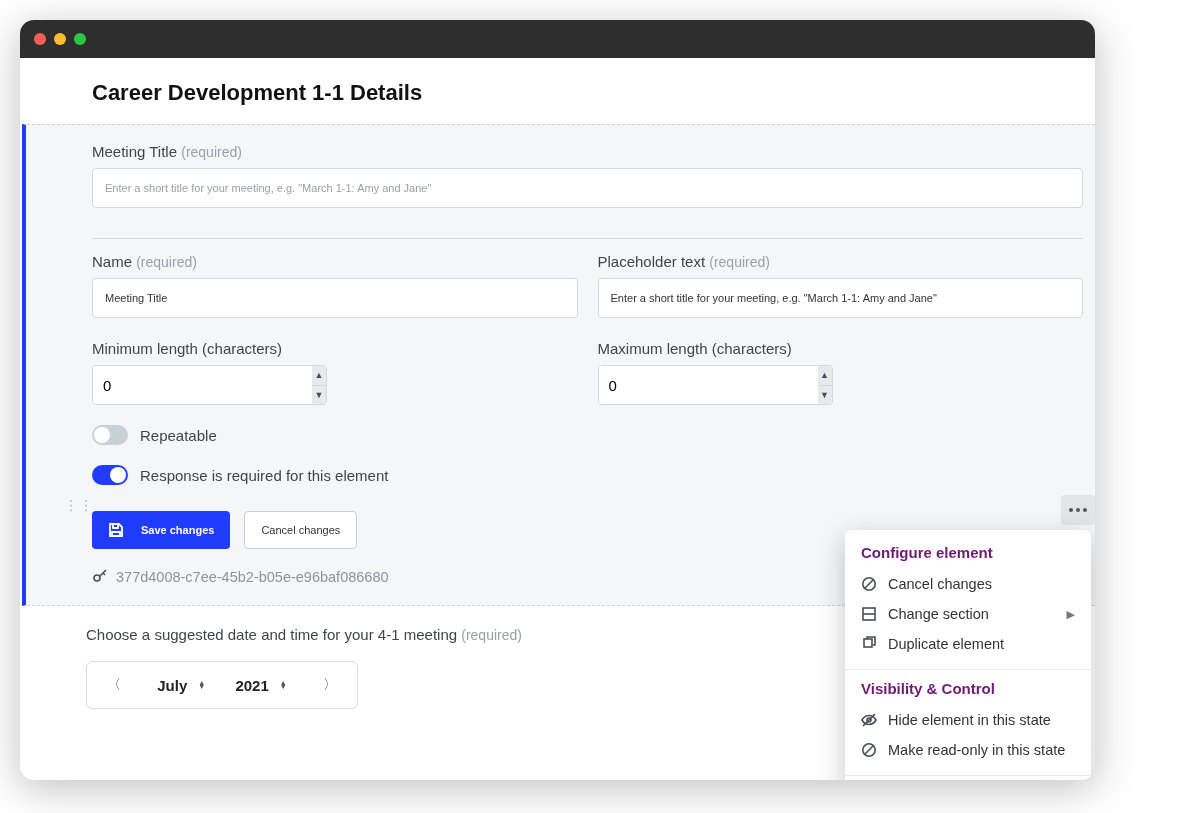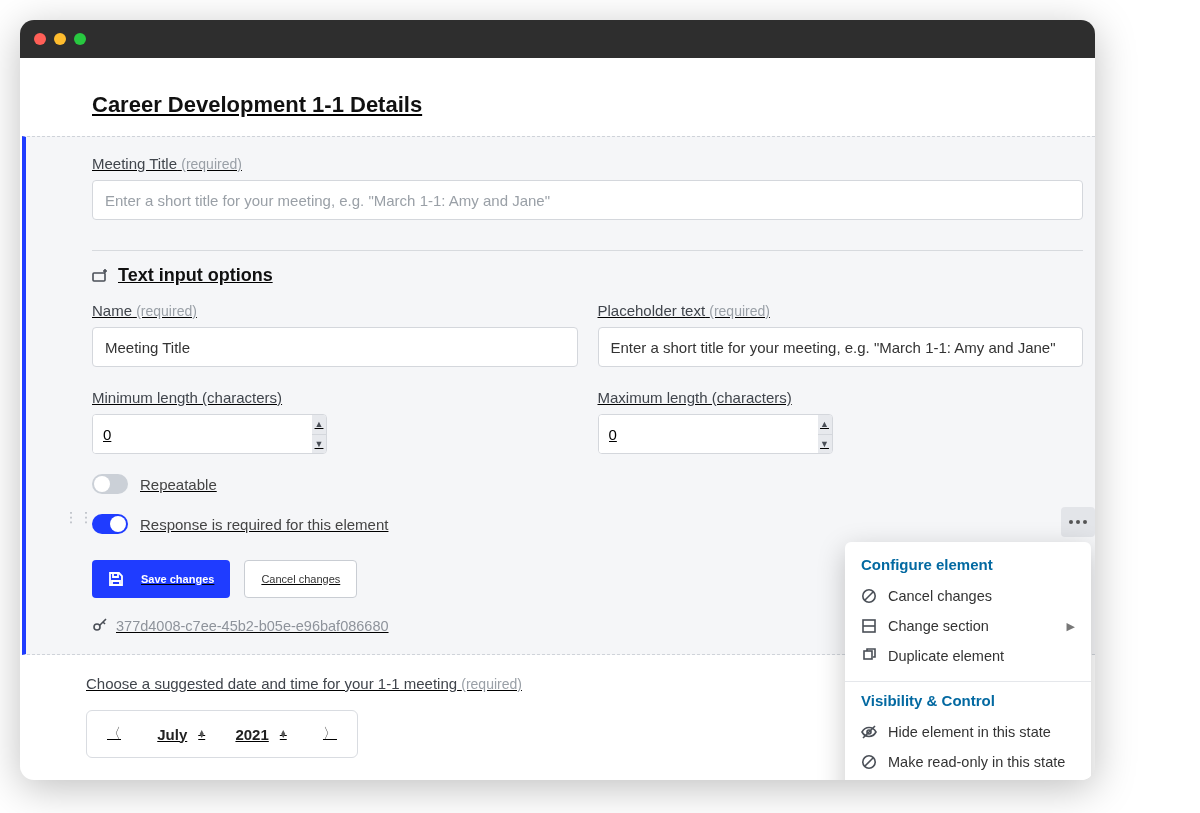--- a/index.html
+++ b/index.html
@@ -36,23 +36,22 @@
   .dot.yellow { background:#febc2e; }
   .dot.green { background:#28c840; }
 
   .content {
     flex: 1;
     overflow: hidden;
     position: relative;
   }
   .scroll {
     position: absolute;
-    left: 0; top: 12px; bottom: 0;
+    left: 0; top: 0; bottom: 0;
     width: 100%;
-    text-decoration: underline;
   }
   .page-title {
     font-size: 22px;
     font-weight: 800;
     color: #111;
     padding: 22px 0 18px 72px;
   }
 
   .editing-block {
     position: relative;
@@ -69,21 +68,21 @@
     color: #40454c;
     margin-bottom: 8px;
   }
   .req { color: #9aa0a7; font-size: 14px; }
   .text-input {
     width: 100%;
     height: 40px;
     border: 1px solid #d4d7dc;
     border-radius: 4px;
     padding: 0 12px;
-    font-size: 15px;
+    font-size: 11px;
     color: #333;
     background: #fff;
   }
   .text-input::placeholder { color: #9aa0a7; }
 
   .divider {
     border: none;
     border-top: 1px solid #d7dade;
     margin: 30px 0 14px 0;
   }
@@ -279,21 +278,21 @@
     background: #fff;
     border-radius: 6px;
     box-shadow: 0 8px 28px rgba(0,0,0,0.22);
     padding: 14px 0 10px 0;
     z-index: 50;
   }
   .pop-heading {
     font-weight: 800;
     font-size: 15px;
     padding: 0 16px 8px 16px;
-    color: #0369a1;
+    color: #701a75;
   }
   .pop-item {
     display: flex;
     align-items: center;
     gap: 11px;
     padding: 7px 16px;
     font-size: 14.5px;
     color: #333;
     cursor: pointer;
   }
@@ -328,29 +327,20 @@
 
         
         <div class="field-label">
           <span>Meeting Title</span>
           <span class="req">(required)</span>
         </div>
         <input class="text-input" type="text" placeholder="Enter a short title for your meeting, e.g. &quot;March 1-1: Amy and Jane&quot;" style="">
 
         <hr class="divider">
 
-        <div class="section-heading">
-          <span class="ico">
-            <svg viewBox="0 0 16 16" fill="none" stroke="currentColor" stroke-width="1.6">
-              <rect x="1" y="5" width="12" height="8" rx="1"></rect>
-              <path d="M11 3h4M13 1v4"></path>
-            </svg>
-          </span>
-          <span>Text input options</span>
-        </div>
 
         <div class="two-col">
           <div class="col">
             <div class="field-label">
               <span>Name</span>
               <span class="req">(required)</span>
             </div>
             <input class="text-input" type="text" value="Meeting Title" style="">
           </div>
           <div class="col">
@@ -493,21 +483,21 @@
           </div>
 
           <hr class="pop-sep">
 
         </div>
 
       </div>
 
       <div class="after-block">
         <div class="field-label">
-          <span>Choose a suggested date and time for your 1-1 meeting</span>
+          <span>Choose a suggested date and time for your 4-1 meeting</span>
           <span class="req">(required)</span>
         </div>
 
         <div class="datepicker">
           <div class="dp-head">
             <button class="dp-nav">
               <span>〈</span>
             </button>
             <span class="dp-sel">
               <span>July</span>

